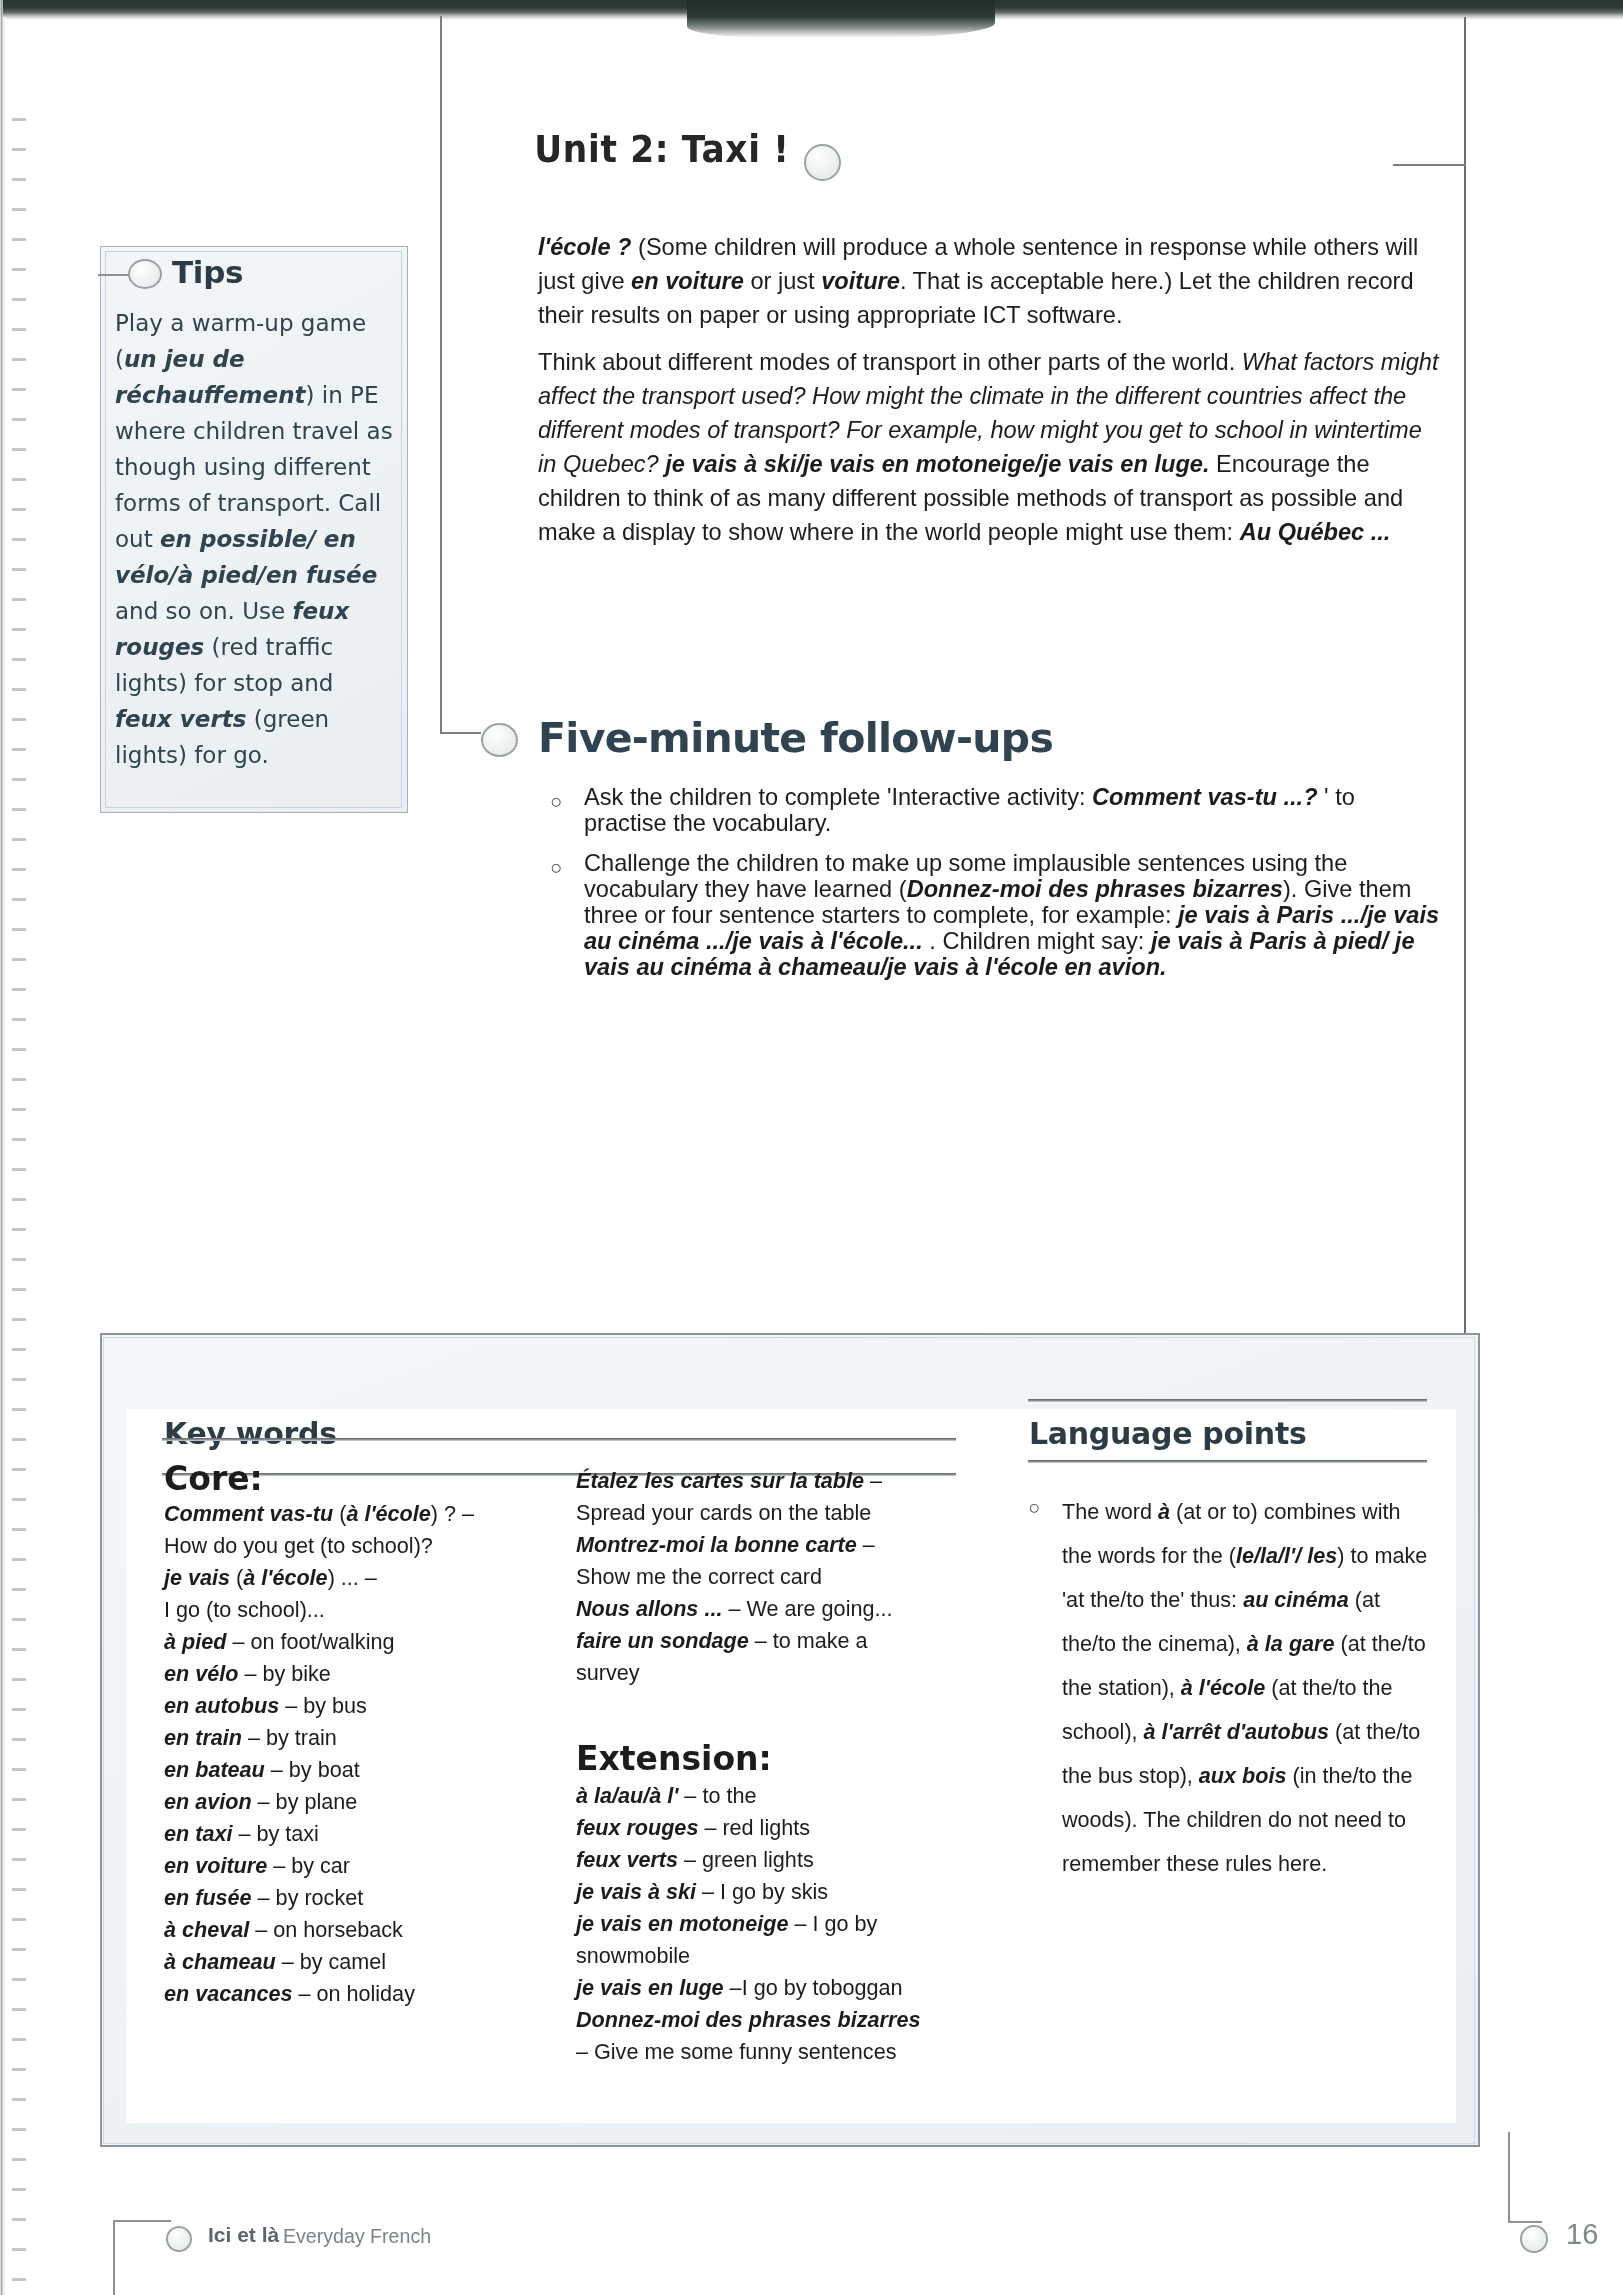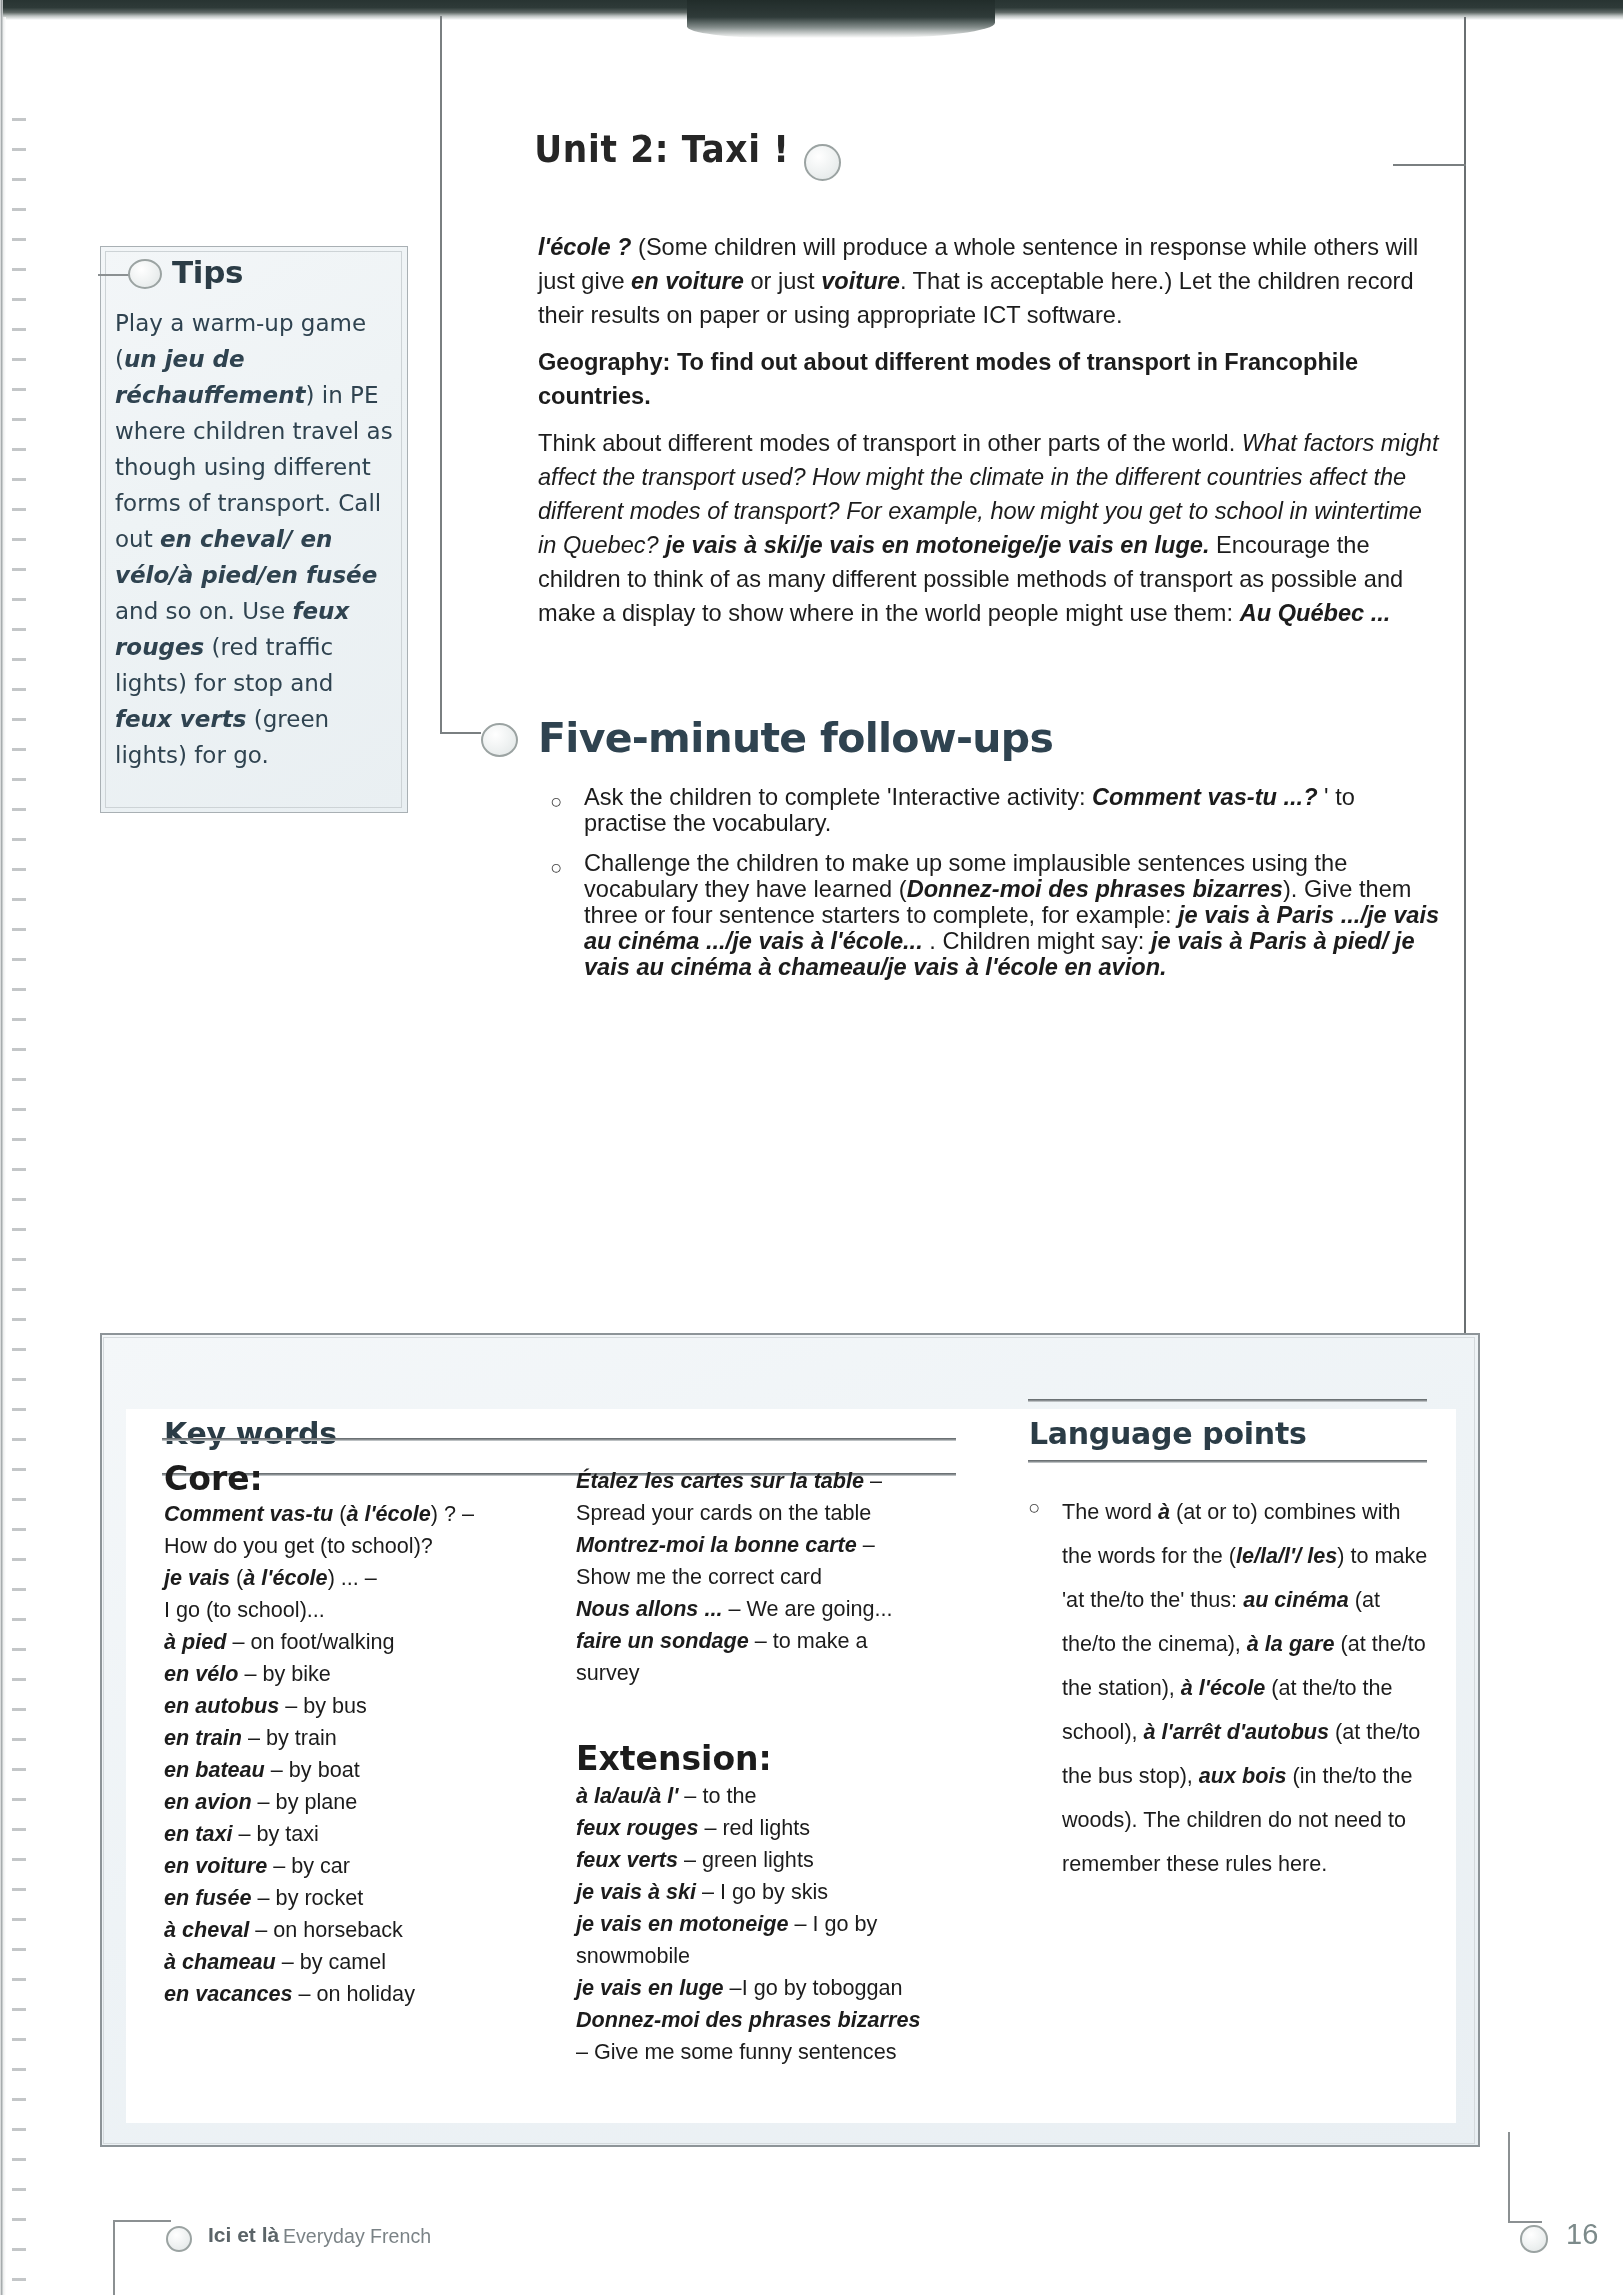--- a/index.html
+++ b/index.html
@@ -198,25 +198,24 @@
 <div class="hline" id="footer-right-elbow-h"></div>
 
 <div id="unit-title">Unit 2: Taxi !</div>
 <div class="node" id="unit-title-node"></div>
 
 <div id="tips-box"></div>
 <div id="tips-box-inner"></div>
 <div id="tips-connector"></div>
 <div class="node" id="tips-node"></div>
 <div id="tips-title">Tips</div>
-<div id="tips-body">Play a warm-up game (<i>un jeu de réchauffement</i>) in PE where children travel as though using different forms of transport. Call out <i>en cheval/ en vélo/à pied/en fusée</i> and so on. Use <i>feux rouges</i> (red traffic lights) for stop and <i>feux verts</i> (green lights) for go.</div>
+<div id="tips-body">Play a warm-up game (<i>un jeu de réchauffement</i>) in PE where children travel as though using different forms of transport. Call out <i>en possible/ en vélo/à pied/en fusée</i> and so on. Use <i>feux rouges</i> (red traffic lights) for stop and <i>feux verts</i> (green lights) for go.</div>
 
 <div id="main-col">
   <p class="para"><span class="bi">l'école ?</span> (Some children will produce a whole sentence in response while others will just give <span class="bi">en voiture</span> or just <span class="bi">voiture</span>. That is acceptable here.) Let the children record their results on paper or using appropriate ICT software.</p>
-  <p class="para"><b>Geography: To find out about different modes of transport in Francophile countries.</b></p>
   <p class="para">Think about different modes of transport in other parts of the world. <i>What factors might affect the transport used? How might the climate in the different countries affect the different modes of transport? For example, how might you get to school in wintertime in Quebec?</i> <span class="bi">je vais à ski/je vais en motoneige/je vais en luge.</span> Encourage the children to think of as many different possible methods of transport as possible and make a display to show where in the world people might use them: <span class="bi">Au Québec ...</span></p>
 </div>
 
 <div class="node" id="followups-node"></div>
 <div id="followups-heading">Five-minute follow-ups</div>
 <div id="followups-list">
   <div class="bullet-row">
     <span class="bullet-mark">○</span>
     <span class="bullet-text">Ask the children to complete 'Interactive activity: <span class="bi">Comment vas-tu ...?</span> ' to practise the vocabulary.</span>
   </div>

